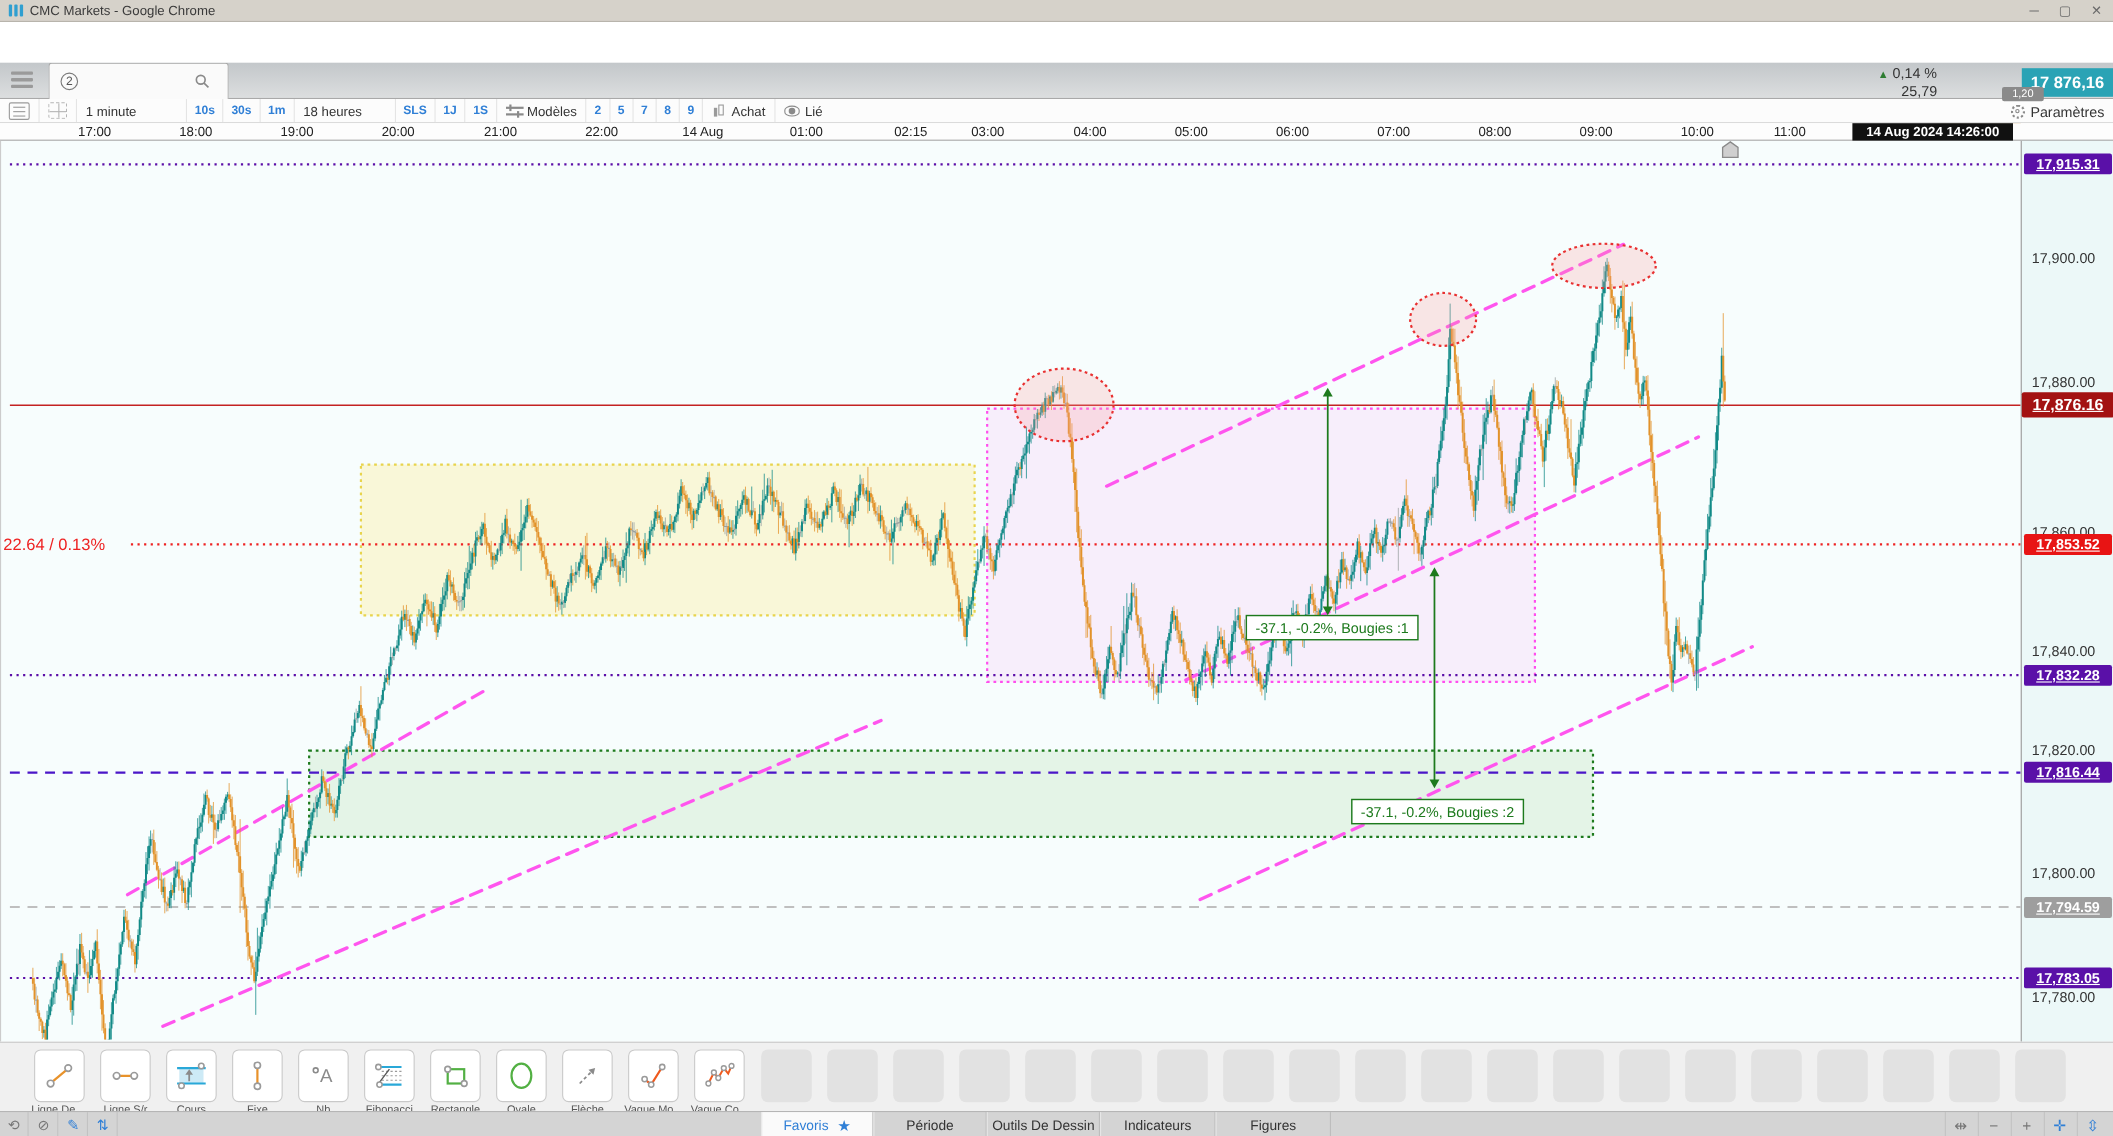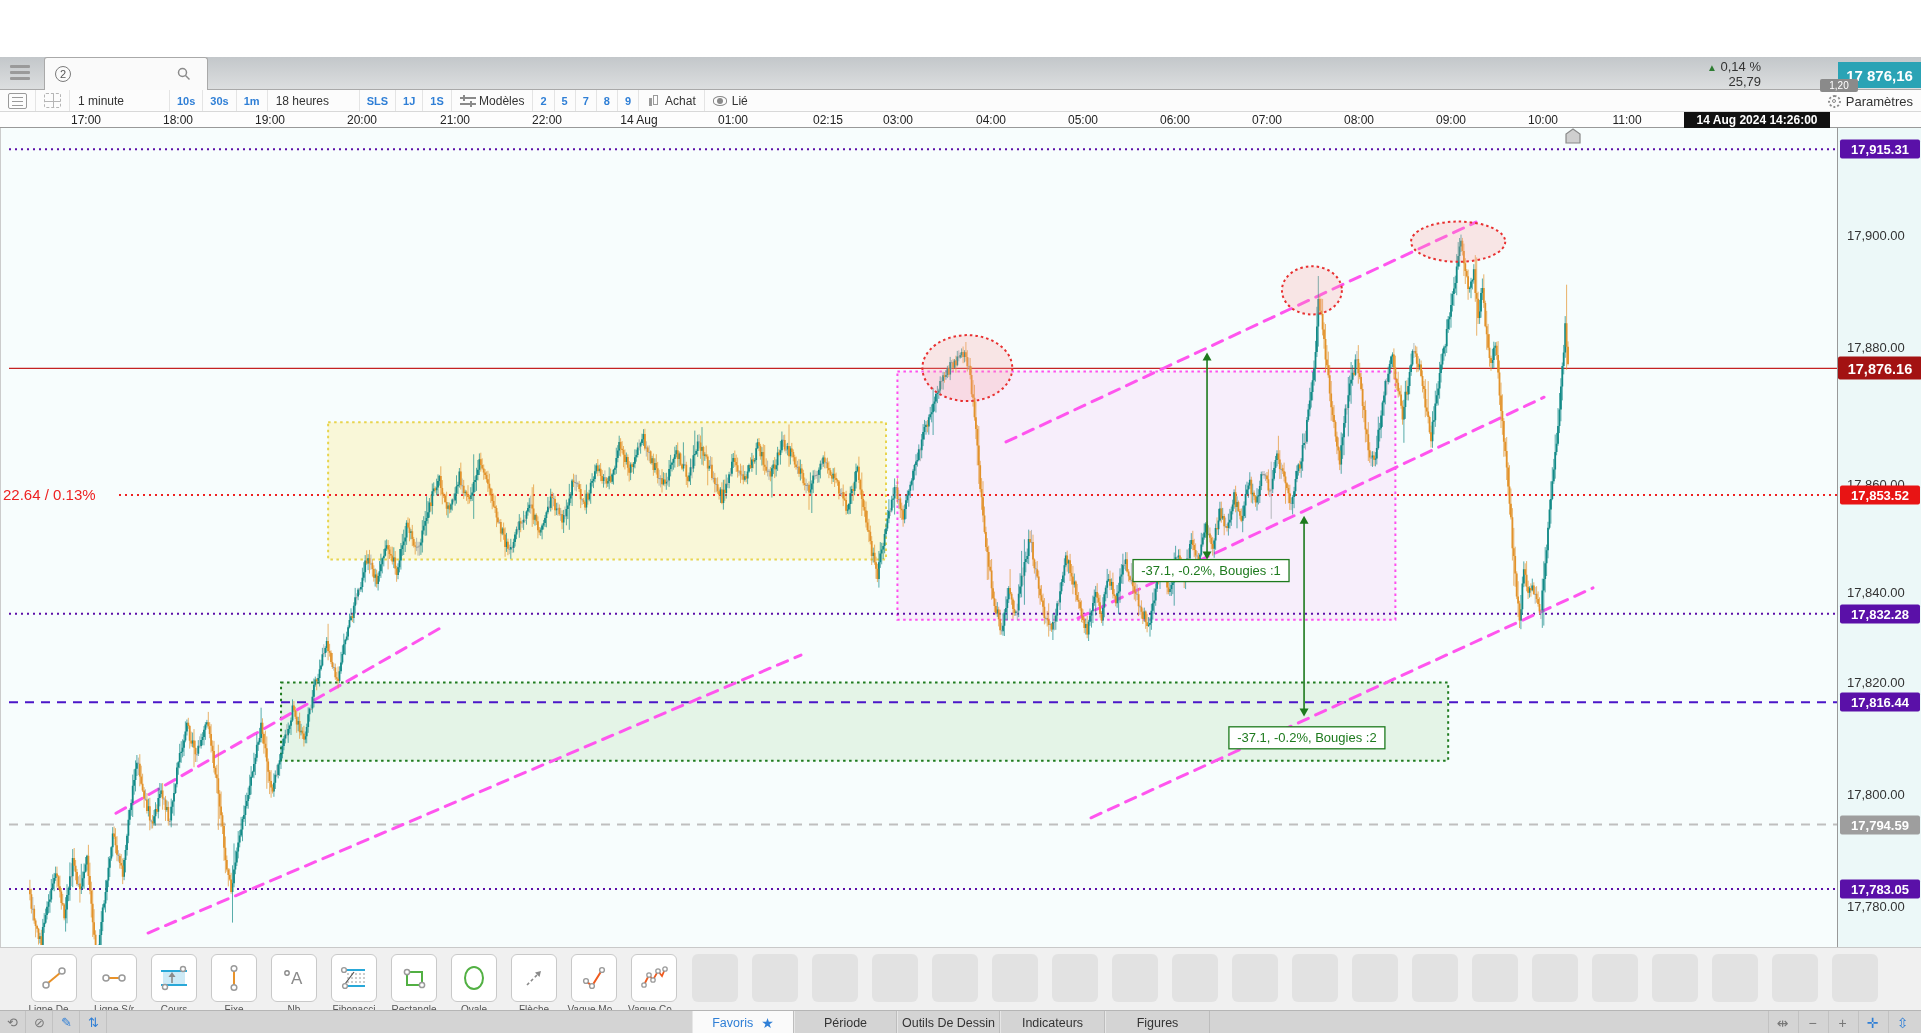--- a/index.html
+++ b/index.html
@@ -56,21 +56,21 @@
   .pricebox{position:absolute;top:62px;height:26px;color:#fff;font-weight:bold;font-size:15px;display:flex;align-items:center;justify-content:center;}
   .spread{position:absolute;top:79px;height:13px;background:#8a8a8a;color:#fff;font-size:10px;border-radius:2px;display:flex;align-items:center;justify-content:center;z-index:5;}
   
   .timeaxis{left:0;top:112px;width:1921px;height:16px;background:#fdfdfd;border-bottom:1px solid #999;}
   .tlabel{position:absolute;top:1px;font-size:12px;color:#222;transform:translateX(-50%);white-space:nowrap;}
   .tcursor{position:absolute;top:0px;height:16px;background:#111;color:#fff;font-size:12px;font-weight:bold;display:flex;align-items:center;justify-content:center;white-space:nowrap;}
   
   .chartwrap{left:0;top:128px;width:1837px;height:819px;background:#f7fdfd;border-left:1px solid #ccc;}
   .axiscol{left:1837px;top:128px;width:84px;height:819px;background:#ecf8f8;border-left:1px solid #999;}
   .tick{position:absolute;left:9px;font-size:13px;color:#333;transform:translateY(-50%);white-space:nowrap;}
-  .badge{position:absolute;left:2px;width:80px;height:19px;border-radius:2px;color:#fff;font-weight:bold;font-size:13px;display:flex;align-items:center;justify-content:center;transform:translateY(-50%);white-space:nowrap;}
+  .badge{position:absolute;left:2px;width:80px;height:19px;border-radius:2px;color:#fff;font-weight:bold;font-size:13px;display:flex;align-items:center;justify-content:center;transform:translateY(-50%);white-space:nowrap;text-decoration:underline;}
   .badge.current{height:23px;font-size:14.5px;width:84px;left:0;}
   
   .drawbar{left:0;top:947px;width:1921px;height:63px;background:#f0f0f0;border-top:1px solid #c9c9c9;}
   .toolbtn{position:absolute;top:6px;width:46px;height:48px;background:#fff;border:1px solid #c9c9c9;border-radius:6px;display:flex;align-items:center;justify-content:center;}
   .toolph{position:absolute;top:6px;width:46px;height:48px;background:#e2e2e2;border-radius:6px;}
   .toollabel{position:absolute;top:56px;width:64px;font-size:10px;color:#555;text-align:center;white-space:nowrap;overflow:hidden;}
   
   .tabsrow{left:0;top:1010px;width:1921px;height:23px;background:#d4d4d4;border-top:1px solid #b5b5b5;}
   .btab{position:absolute;top:0;height:23px;display:flex;align-items:center;justify-content:center;font-size:12.5px;color:#333;border-right:1px solid #bdbdbd;border-left:1px solid #e6e6e6;gap:8px;}
   .btab.active{background:#fafafa;color:#2f7fd6;}
@@ -78,20 +78,33 @@
   .smico{position:absolute;top:0;height:23px;width:26px;display:flex;align-items:center;justify-content:center;font-size:13px;color:#777;border-right:1px solid #c2c2c2;}
   .smico.blue{color:#2f7fd6;}
   .brico{position:absolute;top:0;height:23px;width:28px;display:flex;align-items:center;justify-content:center;font-size:14px;color:#777;border-left:1px solid #c2c2c2;}
   .brico.blue{color:#2f7fd6;}
 </style>
 </head>
 <body>
 
 <div class="screen">
 
+  <div class="abs titlebar">
+    <span class="logo">
+        <i></i>
+        <i></i>
+        <i></i>
+      </span>
+    <span class="ttl">CMC Markets - Google Chrome</span>
+    <span class="wctrl">
+      <span>─</span>
+      <span>▢</span>
+      <span>✕</span>
+    </span>
+  </div>
 
 
   <div class="abs tabrow">
     <div class="abs hamb">
         <i></i>
         <i></i>
         <i></i>
       </div>
     <div class="abs insttab">
       <span class="numcirc">2</span>

